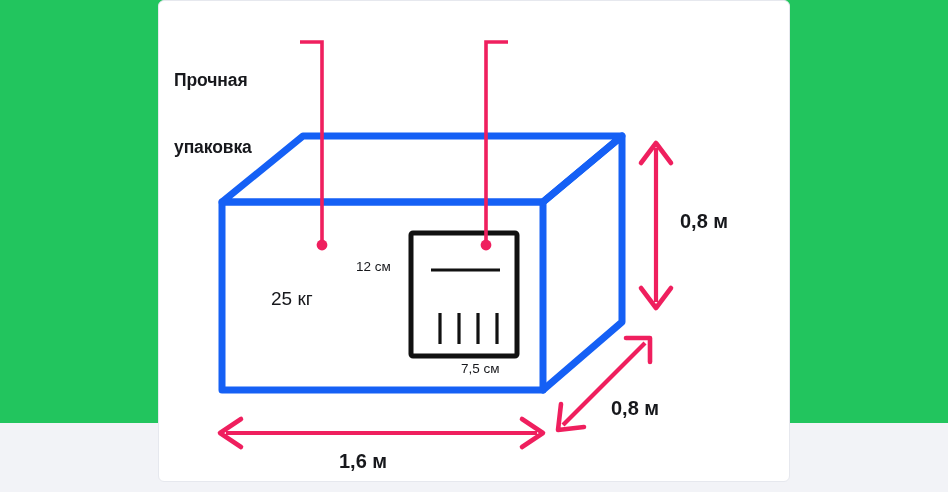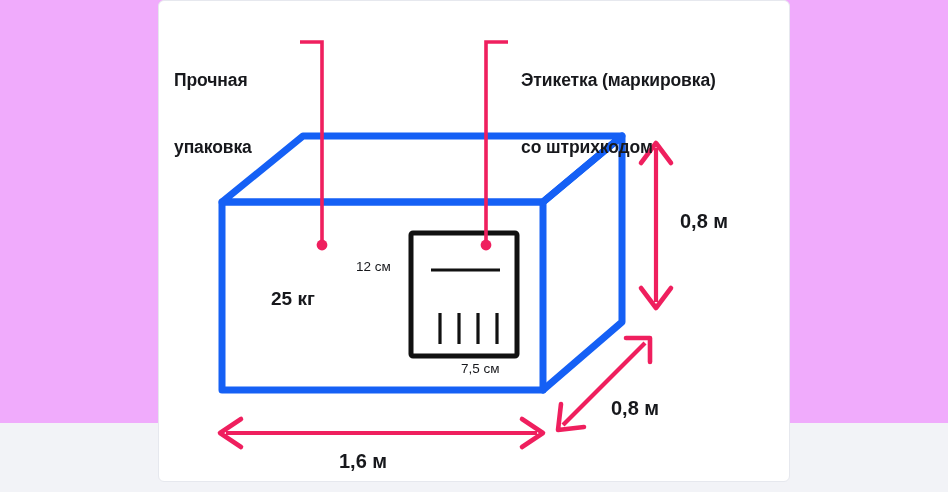--- a/index.html
+++ b/index.html
@@ -8,21 +8,21 @@
     background: #f2f3f7;
     width: 948px;
     height: 492px;
     overflow: hidden;
     font-family: "Liberation Sans", sans-serif;
   }
   #stage {
     position: relative;
     width: 948px;
     height: 423px;
-    background: #f0abfc;
+    background: #22c55e;
   }
   #card {
     position: absolute;
     left: 158px;
     top: 0px;
     width: 632px;
     height: 482px;
     background: #ffffff;
     border: 1px solid #e6e8ee;
     border-radius: 6px;
@@ -46,21 +46,21 @@
     font-size: 17.5px;
     font-weight: 700;
     letter-spacing: -0.1px;
   }
   .lbl-dim {
     font-size: 20px;
     font-weight: 700;
   }
   .lbl-weight {
     font-size: 19px;
-    font-weight: 700;
+    font-weight: 400;
     text-align: right;
   }
   .lbl-small {
     font-size: 13.5px;
     font-weight: 400;
   }
   #callout-left  { left: 174px; top: 24px; }
   #callout-right { left: 521px; top: 24px; }
   #weight-label  { left: 271px; top: 287px; }
   #label-h       { left: 356px; top: 258px; }
@@ -129,24 +129,20 @@
         <path d="M 522 419 L 543 433 L 522 447" fill="none" stroke="#ef1f5e" stroke-width="4.6" stroke-linecap="round" stroke-linejoin="round"></path>
       </g>
     </g>
   </svg>
 
   <div class="lbl lbl-callout" id="callout-left">
     <div>Прочная</div>
     <div>упаковка</div>
   </div>
 
-  <div class="lbl lbl-callout" id="callout-right">
-    <div>Этикетка (маркировка)</div>
-    <div>со штрихкодом</div>
-  </div>
 
   <div class="lbl lbl-weight" id="weight-label">25 кг</div>
 
   <div class="lbl lbl-small" id="label-h">12 см</div>
 
   <div class="lbl lbl-small" id="label-w">7,5 см</div>
 
   <div class="lbl lbl-dim" id="dim-height">0,8 м</div>
 
   <div class="lbl lbl-dim" id="dim-depth">0,8 м</div>

